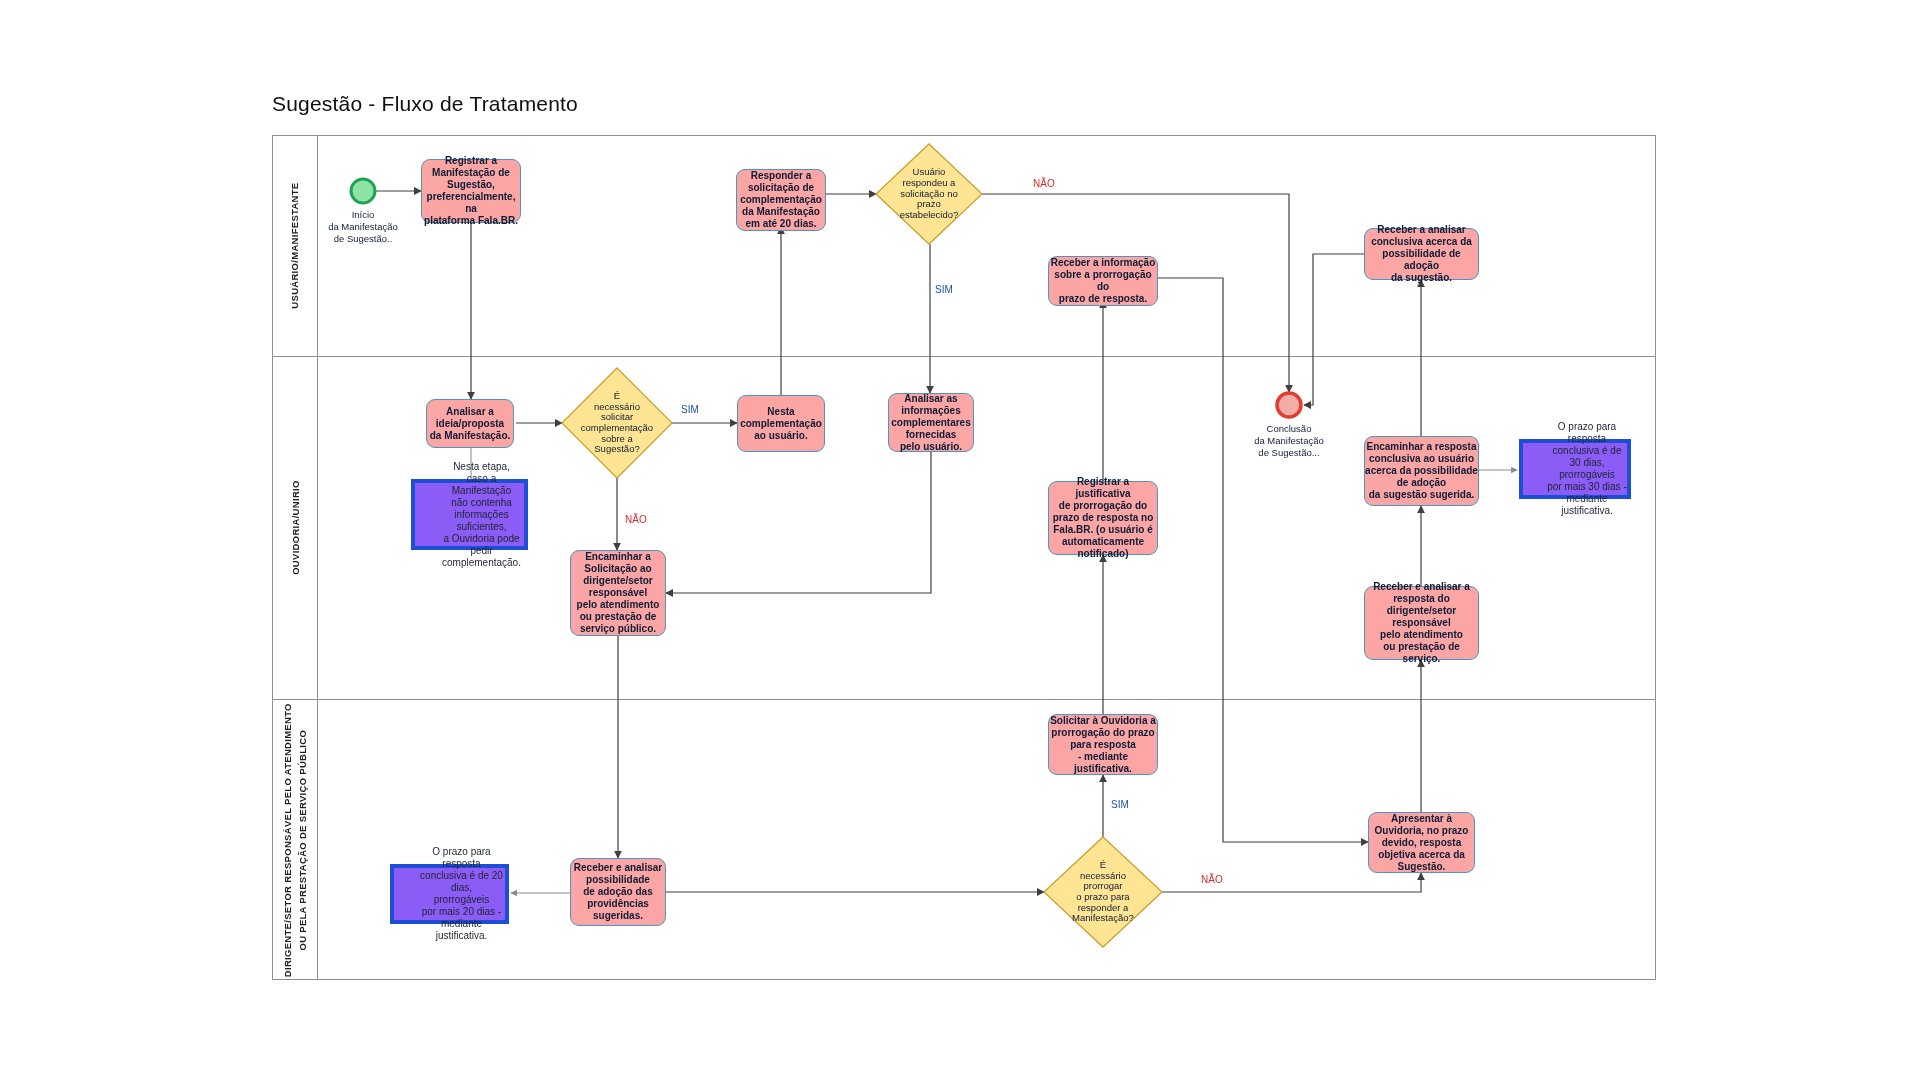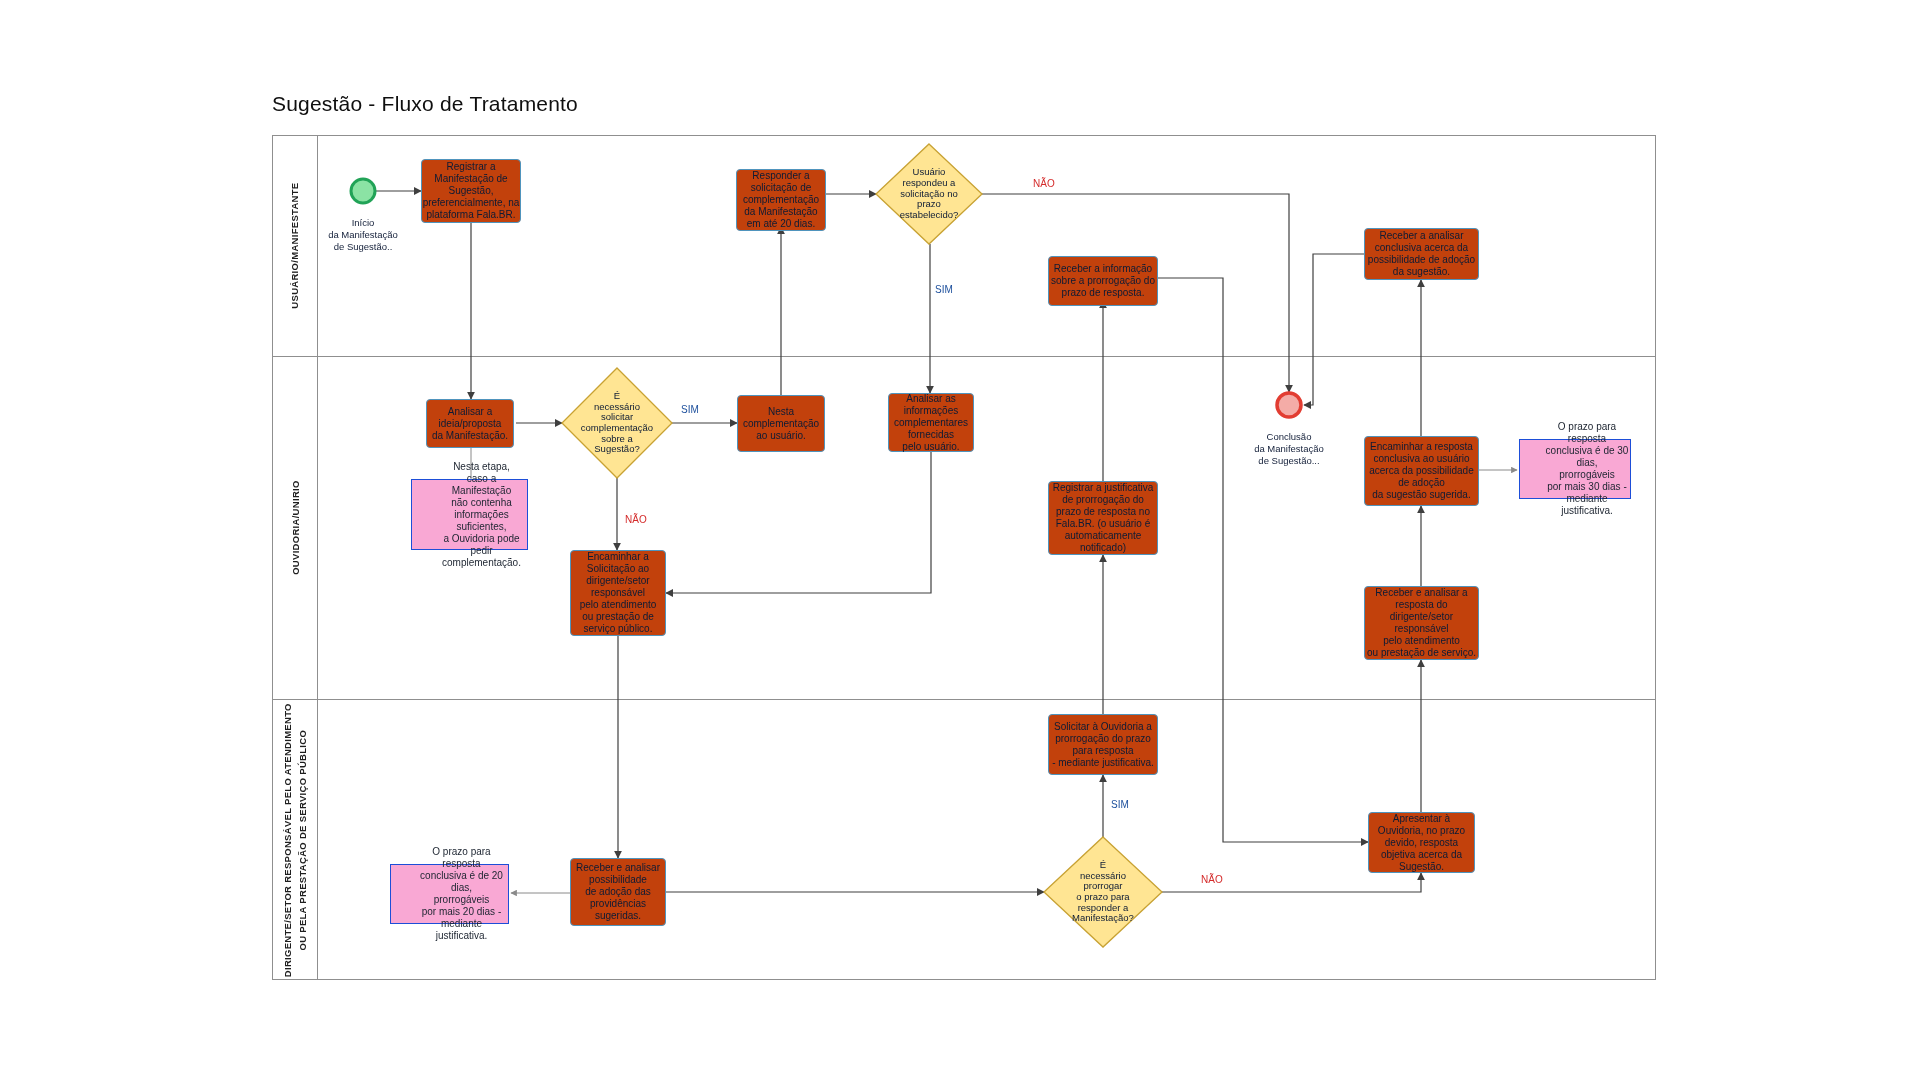--- a/index.html
+++ b/index.html
@@ -12,25 +12,25 @@
   .sep   { position:absolute; left:0; width:100%; height:0; border-top:1px solid #8f8f8f; }
   .label-col-line { position:absolute; left:44px; top:0; height:100%; width:0;
            border-left:1px solid #8f8f8f; }
   .lane-band { position:absolute; left:0; width:44px; display:flex; align-items:center;
            justify-content:center; overflow:visible; }
   .lane-text { transform:rotate(-90deg); white-space:pre; font-size:9.5px; font-weight:bold;
            color:#1e1e1e; text-align:center; line-height:1.6; letter-spacing:.3px; }
   svg.connectors { position:absolute; left:0; top:0; z-index:1; }
   .node { position:absolute; z-index:2; display:flex; align-items:center; justify-content:center;
           text-align:center; white-space:pre-line; font-size:10px; line-height:1.2; color:#0d1b35; }
-  .task { background:#c2410c; border:1px solid #4f94bd; border-radius:4px; }
-  .note { background:#f9a8d4; border:1px solid #1d4ed8; color:#1c2430;padding-left:24px; }
+  .task { background:#fca5a5; border:1px solid #4f94bd; border-radius:9px;font-weight:bold; }
+  .note { background:#8b5cf6; border:4px solid #1d4ed8; color:#1c2430;padding-left:24px; }
   .diamond-text { font-size:9.5px; line-height:1.12; }
   .event-label { position:absolute; z-index:2; text-align:center; white-space:pre-line;
-           font-size:9.5px; line-height:1.25; color:#14203a;margin-top:8px; }
+           font-size:9.5px; line-height:1.25; color:#14203a; }
   .edge-label { position:absolute; z-index:3; font-size:10px; font-weight:normal; }
   .edge-label.nao { color:#d42a2a; }
   .edge-label.sim { color:#1c4f9c; }
 </style>
 </head>
 <body>
 
 <div class="title">Sugestão - Fluxo de Tratamento</div>
 
 <div class="frame">

